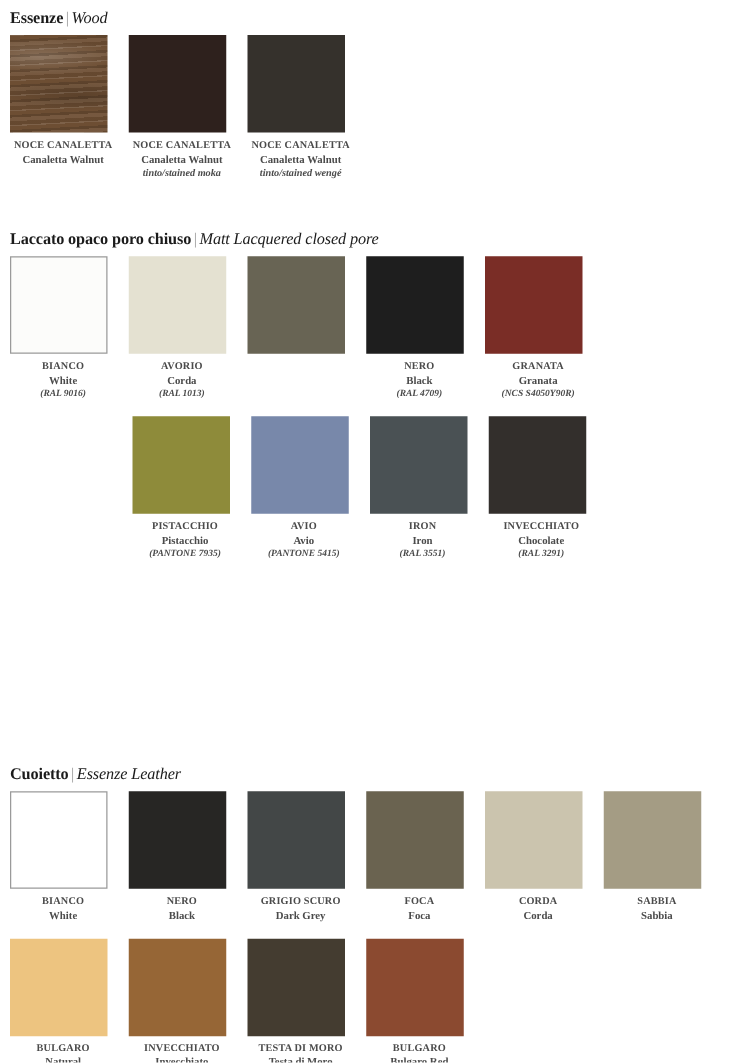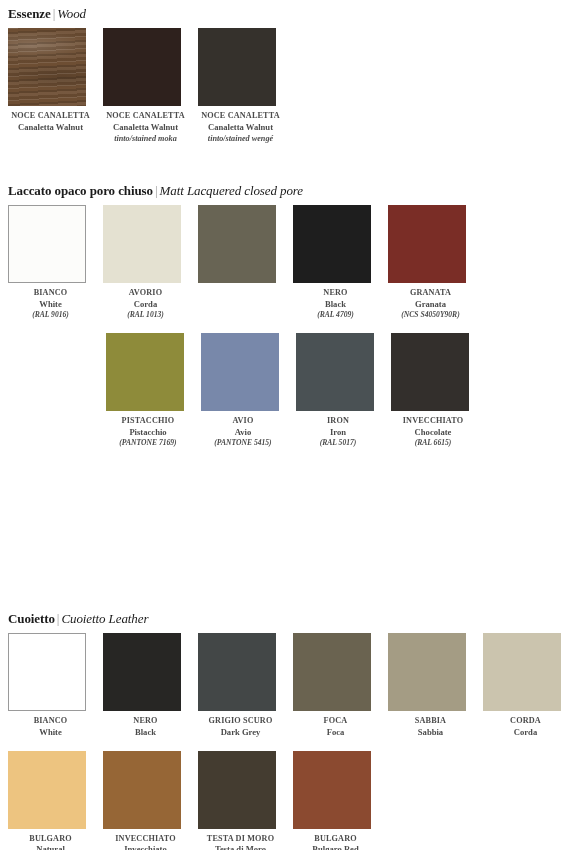--- a/index.html
+++ b/index.html
@@ -207,52 +207,52 @@
               <div class="lbl-code">(NCS S4050Y90R)</div>
             </div>
           </div>
         </div>
         <div class="row" style="margin-top: 13px; justify-content: center;">
           <div class="cell">
             <div class="chip" style="background: rgb(142, 139, 58);"></div>
             <div class="labels">
               <div class="lbl-it">PISTACCHIO</div>
               <div class="lbl-en">Pistacchio</div>
-              <div class="lbl-code">(PANTONE 7169)</div>
+              <div class="lbl-code">(PANTONE 7935)</div>
             </div>
           </div>
           <div class="cell">
             <div class="chip" style="background: rgb(120, 136, 170);"></div>
             <div class="labels">
               <div class="lbl-it">AVIO</div>
               <div class="lbl-en">Avio</div>
               <div class="lbl-code">(PANTONE 5415)</div>
             </div>
           </div>
           <div class="cell">
             <div class="chip" style="background: rgb(74, 81, 84);"></div>
             <div class="labels">
               <div class="lbl-it">IRON</div>
               <div class="lbl-en">Iron</div>
-              <div class="lbl-code">(RAL 5017)</div>
+              <div class="lbl-code">(RAL 3551)</div>
             </div>
           </div>
           <div class="cell">
             <div class="chip" style="background: rgb(51, 47, 44);"></div>
             <div class="labels">
               <div class="lbl-it">INVECCHIATO</div>
               <div class="lbl-en">Chocolate</div>
-              <div class="lbl-code">(RAL 6615)</div>
+              <div class="lbl-code">(RAL 3291)</div>
             </div>
           </div>
         </div>
       </div>
     </div>
     <div class="section" style="top: 611px;">
-      <div class="section-header"><span class="it">Cuoietto</span><span class="sep">|</span><span class="en">Cuoietto Leather</span></div>
+      <div class="section-header"><span class="it">Cuoietto</span><span class="sep">|</span><span class="en">Essenze Leather</span></div>
       <div class="grid">
         <div class="row" style="margin-top: 0px;">
           <div class="cell">
             <div class="chip bordered" style="background: rgb(255, 255, 255);"></div>
             <div class="labels">
               <div class="lbl-it">BIANCO</div>
               <div class="lbl-en">White</div>
             </div>
           </div>
           <div class="cell">
@@ -270,31 +270,31 @@
             </div>
           </div>
           <div class="cell">
             <div class="chip" style="background: rgb(106, 99, 80);"></div>
             <div class="labels">
               <div class="lbl-it">FOCA</div>
               <div class="lbl-en">Foca</div>
             </div>
           </div>
           <div class="cell">
+            <div class="chip" style="background: rgb(203, 196, 174);"></div>
+            <div class="labels">
+              <div class="lbl-it">CORDA</div>
+              <div class="lbl-en">Corda</div>
+            </div>
+          </div>
+          <div class="cell">
             <div class="chip" style="background: rgb(164, 156, 132);"></div>
             <div class="labels">
               <div class="lbl-it">SABBIA</div>
               <div class="lbl-en">Sabbia</div>
-            </div>
-          </div>
-          <div class="cell">
-            <div class="chip" style="background: rgb(203, 196, 174);"></div>
-            <div class="labels">
-              <div class="lbl-it">CORDA</div>
-              <div class="lbl-en">Corda</div>
             </div>
           </div>
         </div>
         <div class="row" style="margin-top: 13px;">
           <div class="cell">
             <div class="chip" style="background: rgb(237, 196, 128);"></div>
             <div class="labels">
               <div class="lbl-it">BULGARO</div>
               <div class="lbl-en">Natural</div>
             </div>

